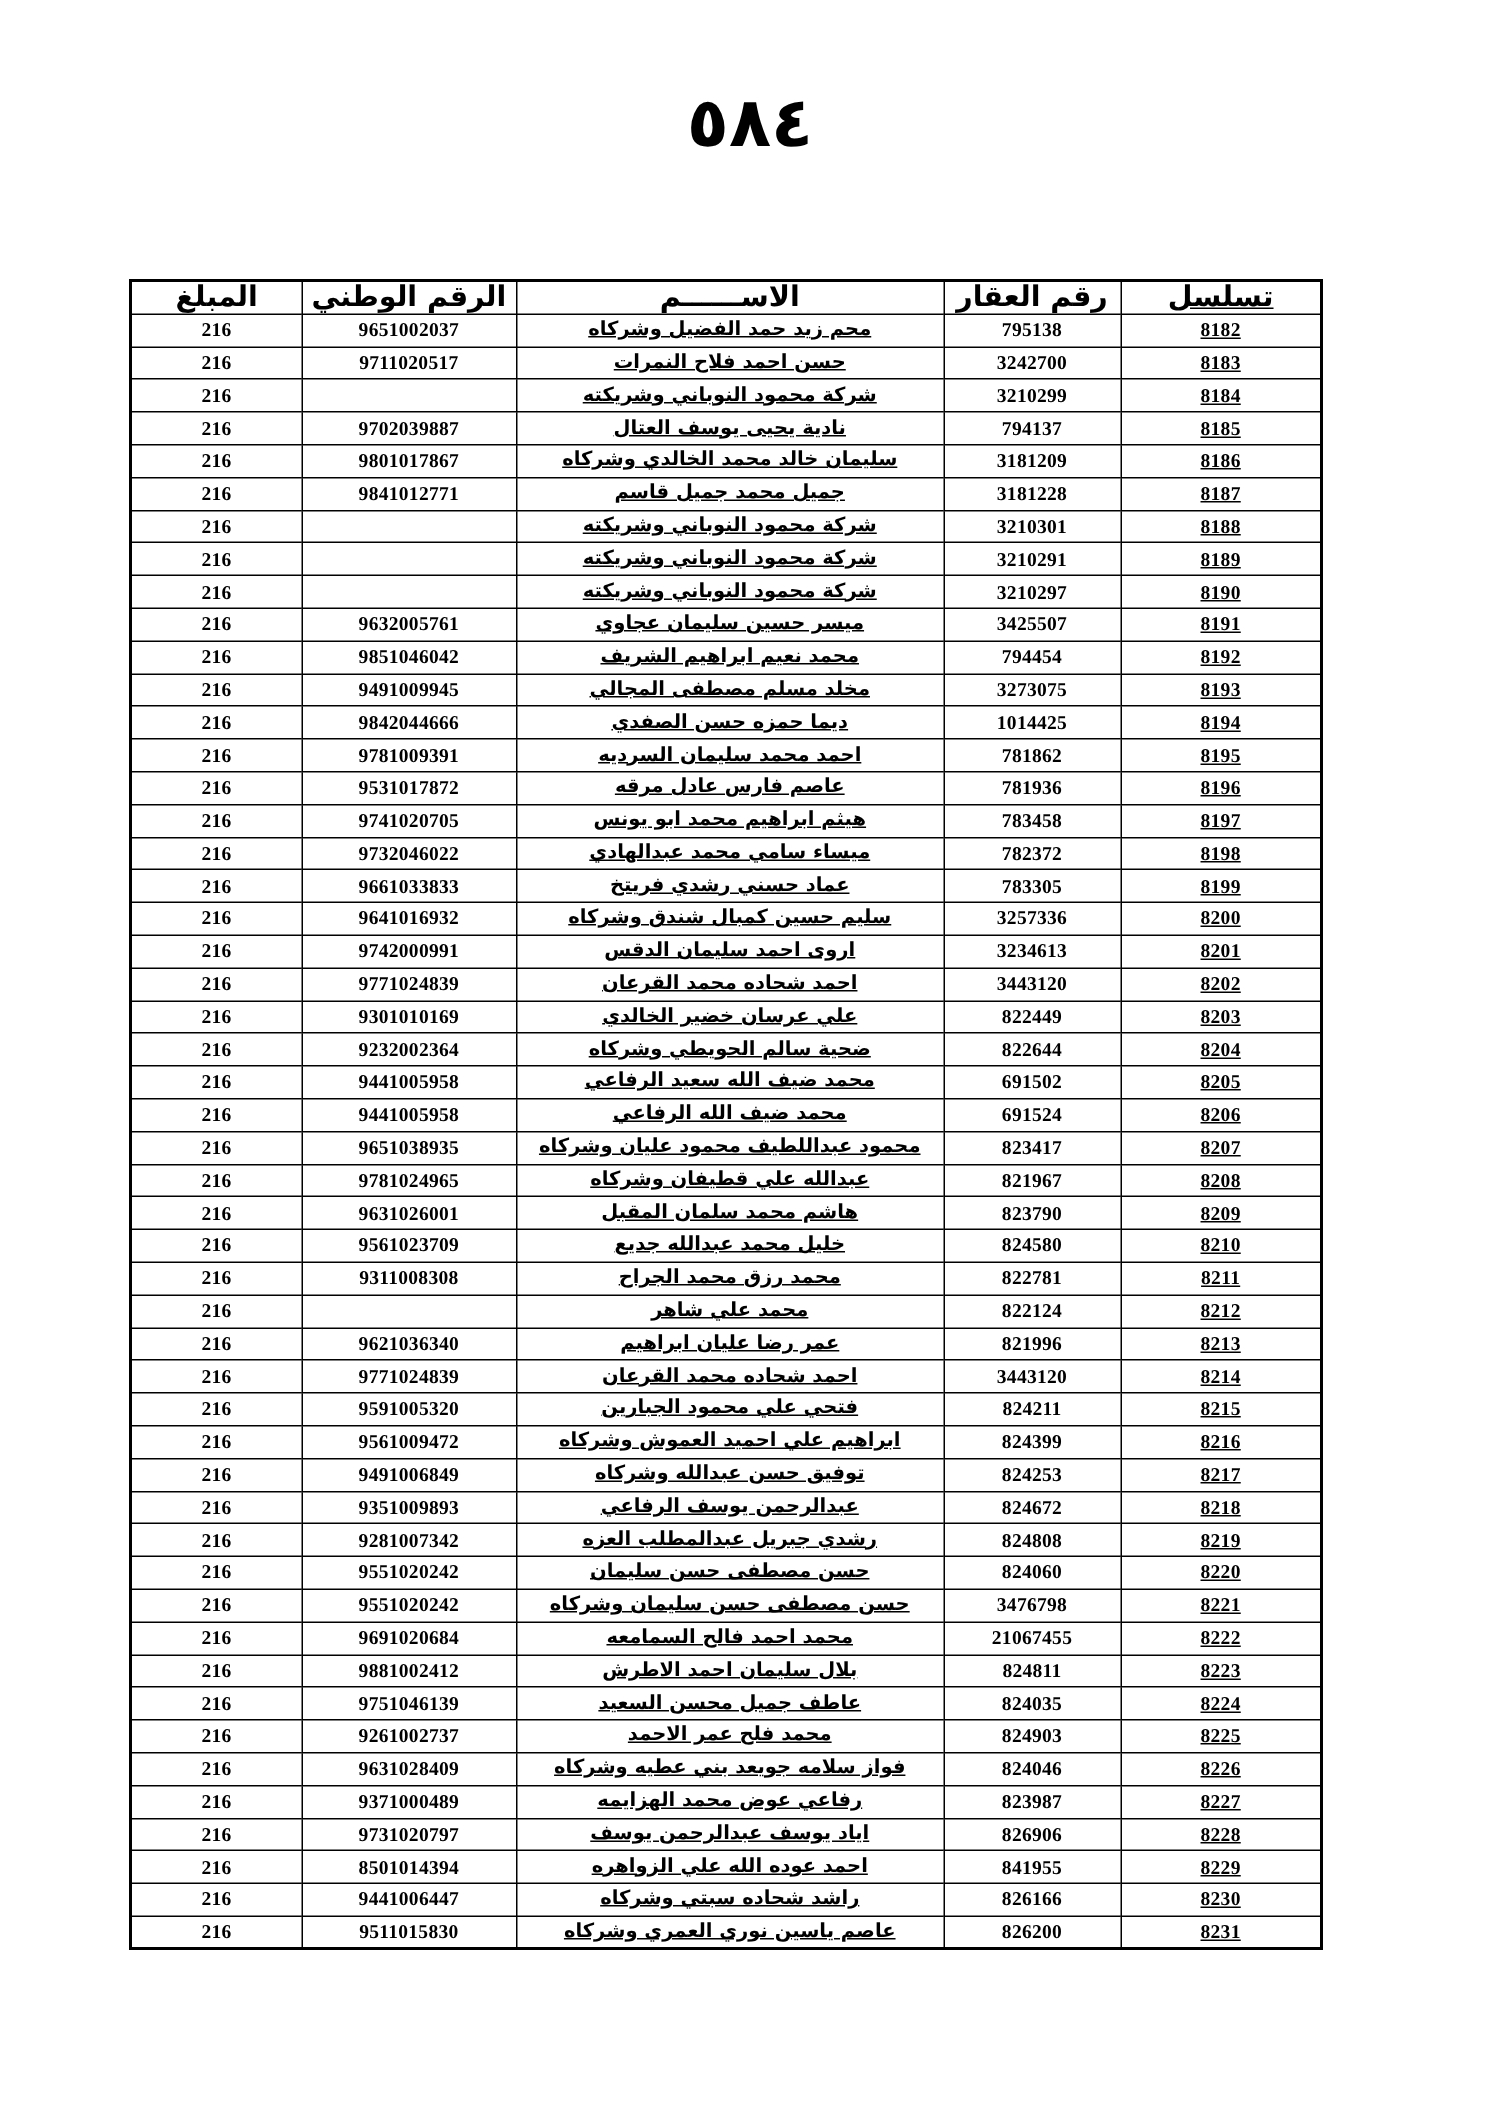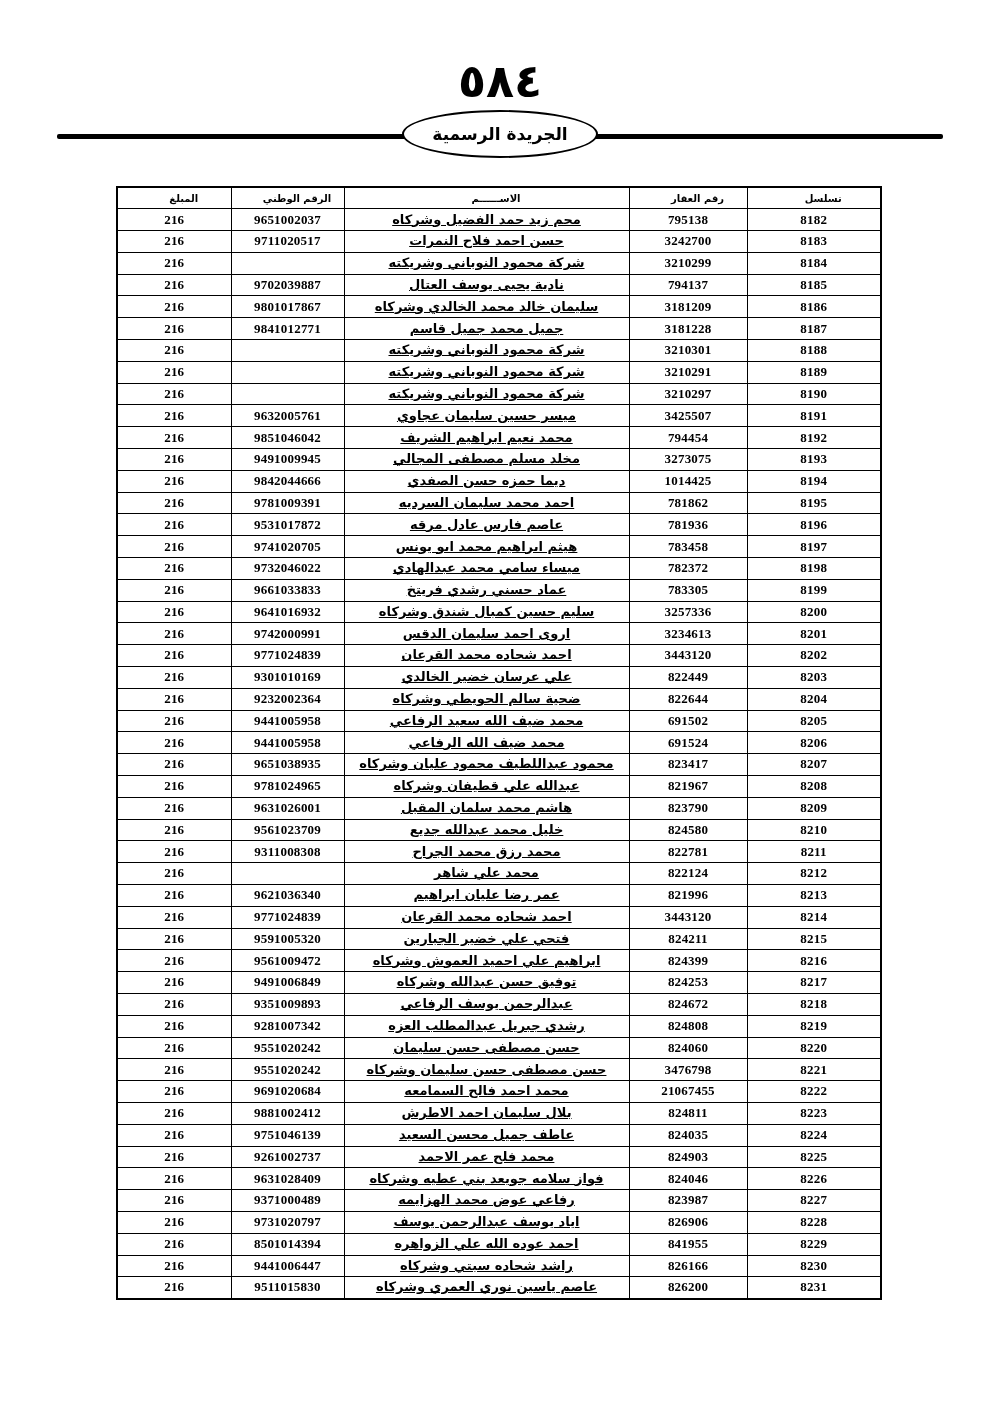--- a/index.html
+++ b/index.html
@@ -71,24 +71,23 @@
     font-weight: bold;
     text-align: center;
     vertical-align: middle;
     height: 21.8px;
     padding: 0 6px;
     font-size: 13px;
     line-height: 1.1;
     white-space: nowrap;
   }
   table.gazette th {
-    font-size: 10px;
-    padding-left: 25px;
-  }
-  .col-serial   { width: 134px; }
+    font-size: 19px;
+  }
+  .col-serial   { width: 134px; text-decoration: underline; }
   .col-property { width: 118px; }
   .col-name     { width: 285px; margin-left: 28px; }
   .col-national { width: 113px; }
   .col-amount   { width: 114px; }
   td.num {
     font-family: "Liberation Serif", "DejaVu Serif", serif;
     font-size: 14px;
     letter-spacing: 0.2px;
   }
   td.name-cell {
@@ -96,26 +95,20 @@
     text-decoration: underline;
   }
 </style>
 </head>
 <body>
 
 <div class="page">
 
   <div class="page-number">٥٨٤</div>
 
-  <div class="banner">
-    <div class="banner-rule"></div>
-    <div class="banner-oval">
-      <span>الجريدة الرسمية</span>
-    </div>
-  </div>
 
   <div class="table-wrap">
     <table class="gazette">
       <thead>
         <tr>
           <th class="col-serial">تسلسل</th>
           <th class="col-property">رقم العقار</th>
           <th class="col-name">الاســــــم</th>
           <th class="col-national">الرقم الوطني</th>
           <th class="col-amount">المبلغ</th>
@@ -349,21 +342,21 @@
           <tr>
     <td class="num col-serial">8214</td>
     <td class="num col-property">3443120</td>
     <td class="name-cell col-name">احمد شحاده محمد القرعان</td>
     <td class="num col-national">9771024839</td>
     <td class="num col-amount">216</td>
   </tr>
           <tr>
     <td class="num col-serial">8215</td>
     <td class="num col-property">824211</td>
-    <td class="name-cell col-name">فتحي علي خضير الجبارين</td>
+    <td class="name-cell col-name">فتحي علي محمود الجبارين</td>
     <td class="num col-national">9591005320</td>
     <td class="num col-amount">216</td>
   </tr>
           <tr>
     <td class="num col-serial">8216</td>
     <td class="num col-property">824399</td>
     <td class="name-cell col-name">ابراهيم علي احميد العموش وشركاه</td>
     <td class="num col-national">9561009472</td>
     <td class="num col-amount">216</td>
   </tr>

